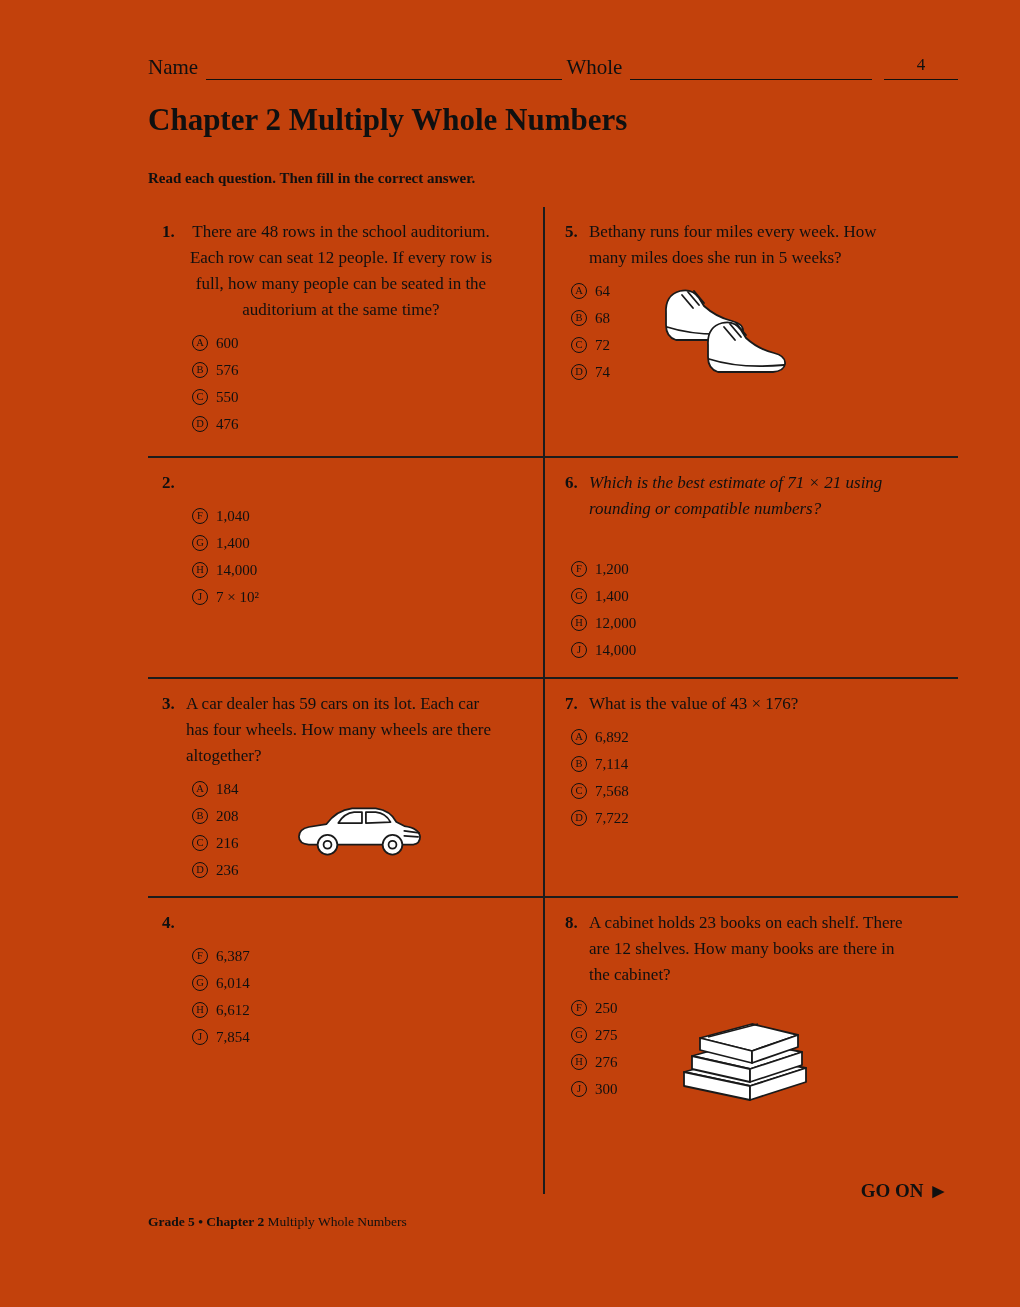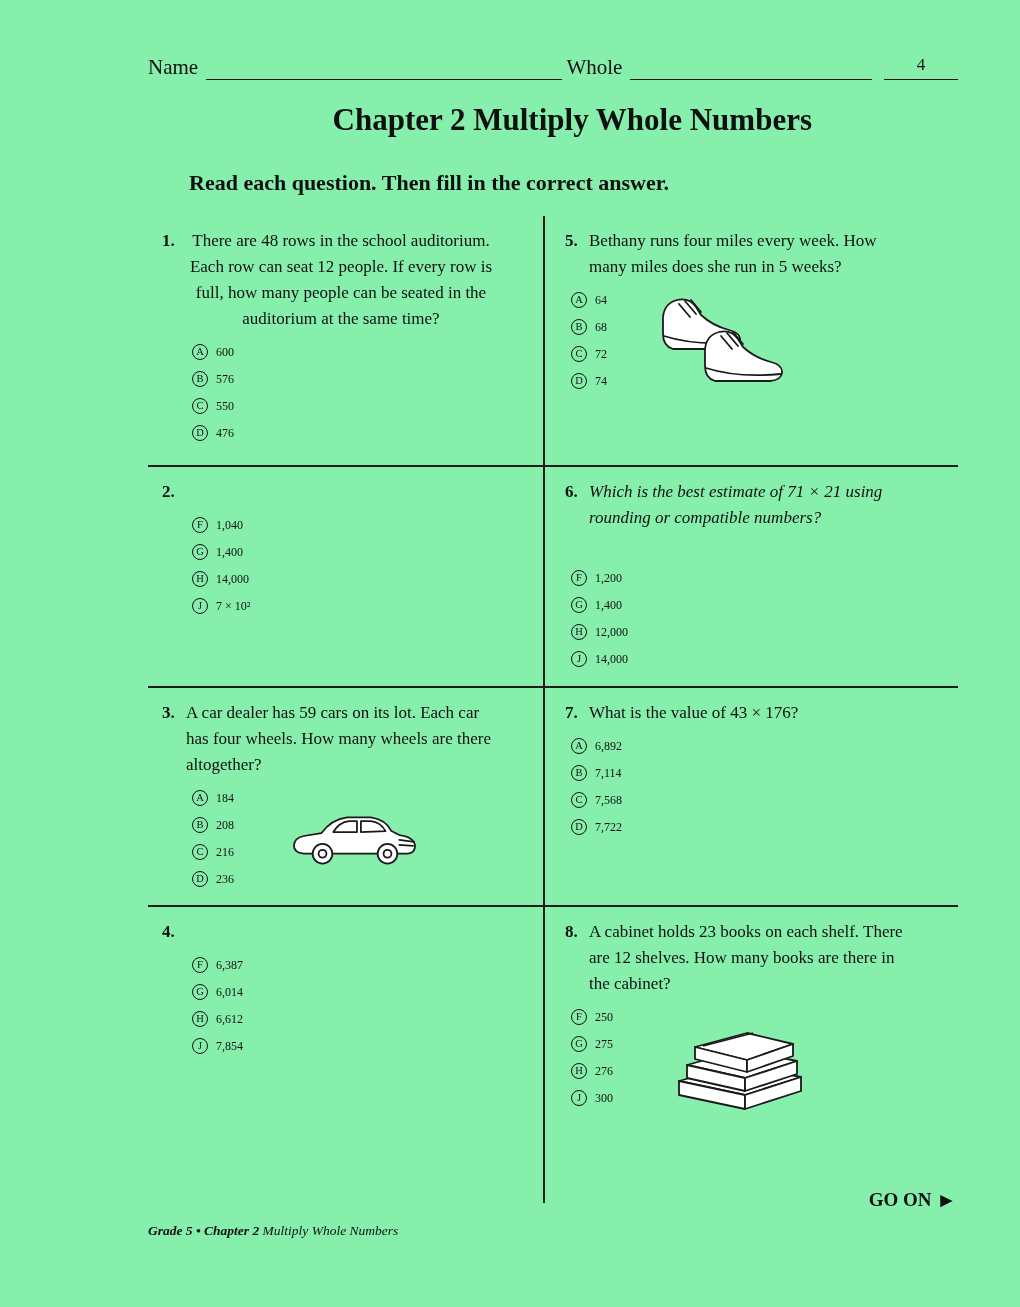--- a/index.html
+++ b/index.html
@@ -1,38 +1,38 @@
 <!DOCTYPE html>
 <html><head>
 <meta charset="utf-8">
 <style>
   * { margin:0; padding:0; box-sizing:border-box; }
   html,body { background:#ffffff; }
   .page {
     position:relative;
     width:1020px; height:1307px;
-    background:#86efac;
+    background:#c2410c;
     padding:54px 62px 0 148px;
     font-family:"Liberation Serif", serif;
     color:#101010;
   }
   
   .header-row { display:flex; align-items:flex-end; font-size:21px; }
   .hlabel { padding-right:8px; white-space:nowrap; }
   .fill-line { border-bottom:1.6px solid #101010; height:26px; }
   .name-line { flex:1.15; }
   .date-label { padding-left:4px; padding-right:8px; }
   .date-line { flex:0.78; }
   .page-num-box {
     width:74px; margin-left:12px;
     border-bottom:1.6px solid #101010;
     text-align:center; font-size:17px; padding-bottom:4px;
   }
-  .title { font-size:31px; font-weight:700; text-align:right; margin:22px 146px 0 0; }
-  .instructions { font-size:22px; font-weight:700; margin-top:32px;margin-left:41px; }
+  .title { font-size:31px; font-weight:700; text-align:left; margin:22px 146px 0 0; }
+  .instructions { font-size:15px; font-weight:700; margin-top:32px; }
 
   
   .qgrid { display:grid; grid-template-columns:397px 413px; margin-top:20px; }
   .cell { padding:12px 10px 8px 14px; }
   .colL { border-right:2px solid #1c1c1c; }
   .colR { padding-left:20px; }
   .rsep { border-bottom:2px solid #1c1c1c; }
   .r1 { min-height:251px; }
   .r2 { min-height:221px; }
   .r3 { min-height:219px; }
@@ -44,36 +44,36 @@
   .choices { margin:7px 0 0 6px; }
   .choices.gap { margin-top:34px; }
   .choice { display:flex; align-items:flex-start; height:27px; cursor:pointer; }
   .bubble {
     display:inline-flex; align-items:center; justify-content:center;
     width:16px; height:16px; flex:0 0 16px;
     border:1.3px solid #101010; border-radius:50%;
     font-size:10.5px; line-height:1;
     margin:5px 8px 0 0;
   }
-  .ctext { font-size:12px; line-height:27px; }
+  .ctext { font-size:15px; line-height:27px; }
 
   .illus { flex:0 0 auto; }
   .illus.sneakers { margin-left:48px; margin-top:8px; }
   .illus.car { margin-left:56px; align-self:center; }
   .illus.books { margin-left:56px; margin-top:-12px; }
   svg { display:block; }
 
   
   .goon {
-    position:absolute; right:6px; bottom:-8px;
+    position:absolute; right:14px; bottom:-8px;
     font-size:19px; font-weight:700;
     display:flex; align-items:center; gap:9px; white-space:nowrap;
   }
   .goon .arrow { font-size:15px; line-height:1; }
-  .credit { margin-top:20px; font-size:13.5px;font-style:italic; }
+  .credit { margin-top:20px; font-size:13.5px; }
   .credit .b { font-weight:700; }
 </style>
 </head>
 <body>
 
 <div class="page">
 
   <div class="header-row">
     <span class="hlabel">Name</span>
     <span class="fill-line name-line"></span>

